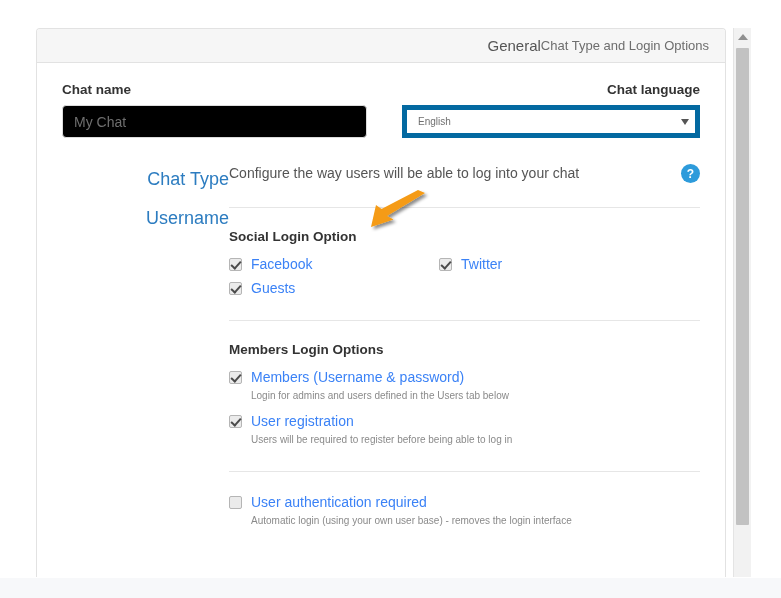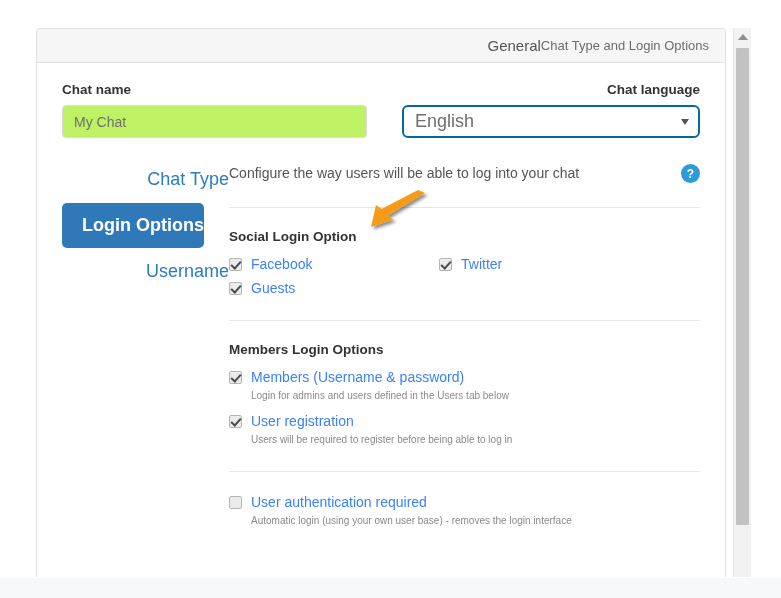--- a/index.html
+++ b/index.html
@@ -89,36 +89,36 @@
   .text-input {
     width: 305px;
     height: 33px;
     border: 1px solid #dcdcdc;
     border-radius: 4px;
     box-sizing: border-box;
     font-size: 14px;
     color: #6f6f6f;
     padding: 8px 11px;
     font-family: "Liberation Sans", sans-serif;
-    background: #bef264;
+    background: #000000;
     outline: none;
   }
   .text-input::placeholder { color: #9a9a9a; }
   .select-wrap {
     position: relative;
     width: 298px;
     height: 33px;
   }
   .select-box {
     width: 298px;
     height: 33px;
-    border: 2px solid #0369a1;
-    border-radius: 6px;
-    box-sizing: border-box;
-    font-size: 18px;
+    border: 5px solid #0369a1;
+    border-radius: 0;
+    box-sizing: border-box;
+    font-size: 10px;
     color: #6f6f6f;
     display: flex;
     align-items: center;
     padding: 0 11px;
     background: #ffffff;
   }
   .select-caret {
     position: absolute;
     right: 11px;
     top: 50%;
@@ -336,23 +336,20 @@
         <div class="select-box">English</div>
         <span class="select-caret"></span>
       </div>
     </div>
 
     <div class="columns">
 
       <div class="side-nav">
         <div class="nav-item">
           <span>Chat Type</span>
-        </div>
-        <div class="nav-item active">
-          <span>Login Options</span>
         </div>
         <div class="nav-item">
           <span>Username</span>
         </div>
       </div>
 
       <div class="content-col">
 
         <div class="intro-row">
           <span class="intro-text">Configure the way users will be able to log into your chat</span>

